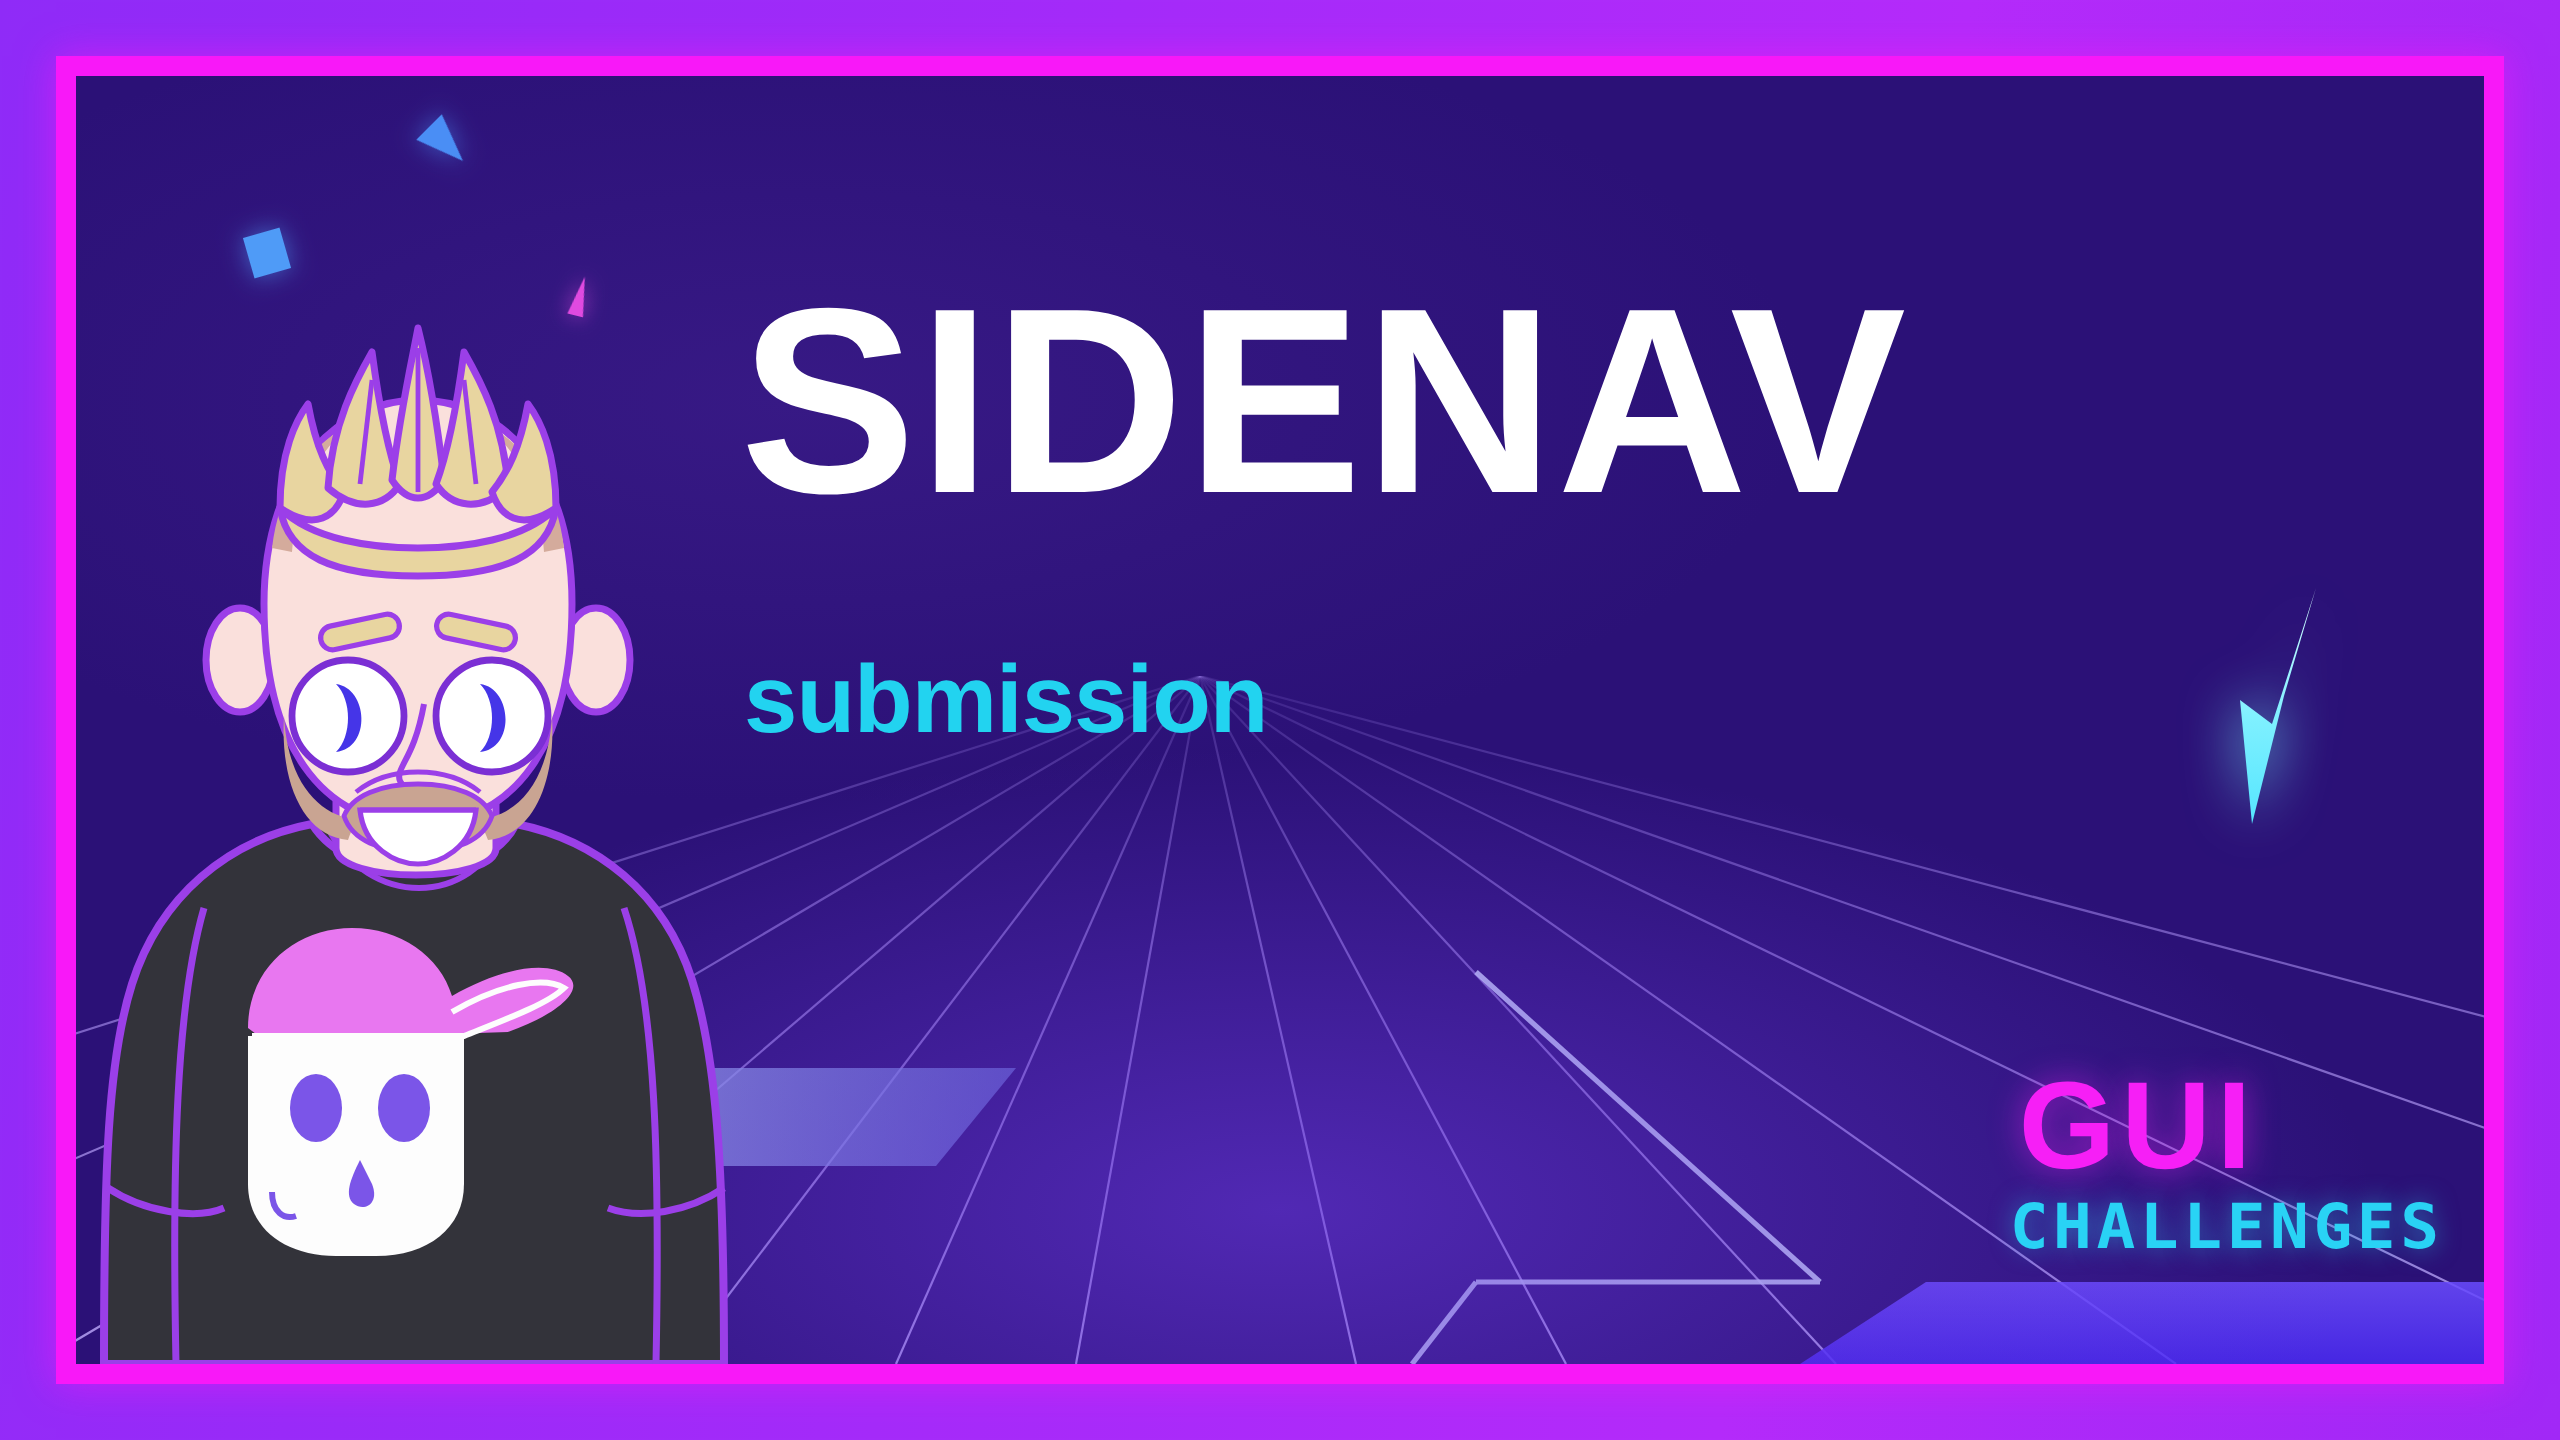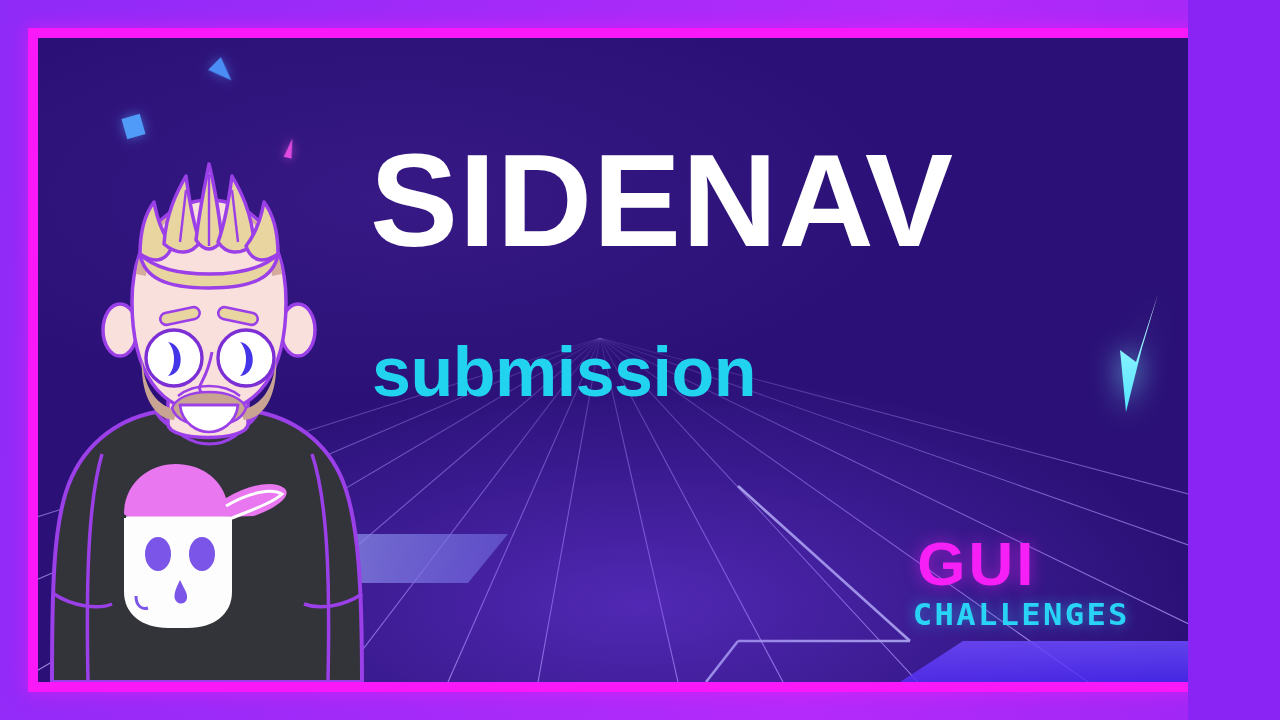--- a/index.html
+++ b/index.html
@@ -5,21 +5,21 @@
   html, body {
     margin: 0; padding: 0;
     width: 1280px; height: 720px;
     overflow: hidden;
     background: #8a24f5;
     font-family: "Liberation Sans", sans-serif;
   }
 
   #stage {
     position: relative;
-    width: 1188px;
+    width: 1280px;
     height: 720px;
     background: linear-gradient(100deg, #8f2bf7 0%, #a42bf9 40%, #b42bfa 70%, #a128f6 100%);
     overflow: hidden;
   }
 
   
   .frame {
     position: absolute;
     left: 28px; top: 28px;
     width: 1224px; height: 664px;
@@ -99,22 +99,22 @@
     left: 370px; top: 135px;
     font-size: 132px;
     font-weight: 700;
     color: #ffffff;
     letter-spacing: 1px;
     line-height: 1;
     white-space: nowrap;
   }
   .subtitle {
     position: absolute;
-    left: 372px; top: 336px;
-    font-size: 70px;
+    left: 372px; top: 326px;
+    font-size: 48px;
     font-weight: 700;
     color: #22d3f0;
     line-height: 1.03;
     letter-spacing: -0.5px;
   }
   .subtitle span { display: block; }
 
   
   .logo {
     position: absolute;

